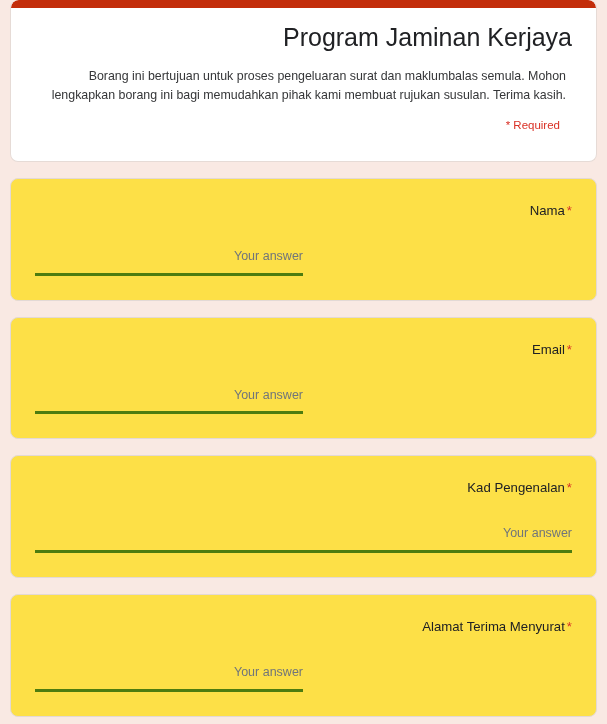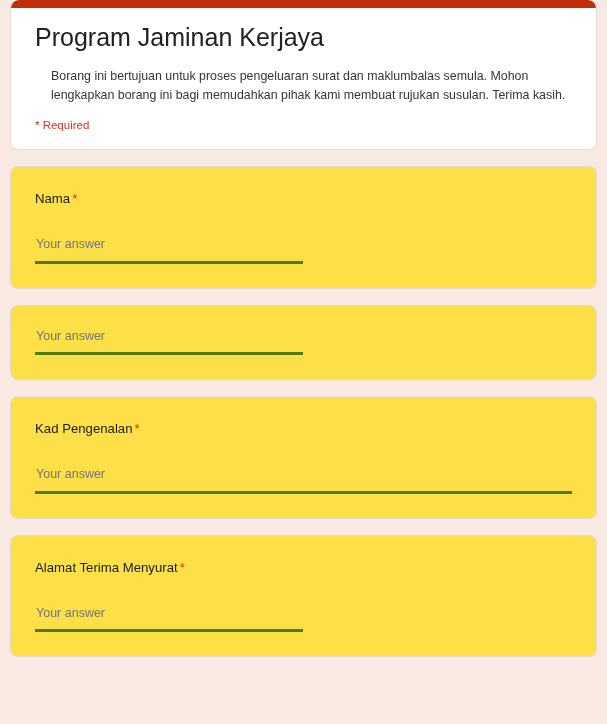--- a/index.html
+++ b/index.html
@@ -1,16 +1,16 @@
 <!DOCTYPE html>
 <html><head>
 <meta charset="utf-8">
 <title>Program Jaminan Kerjaya</title>
 <style>
-  * { box-sizing: border-box; }
+  * { box-sizing: border-box; text-align: right; }
   html, body {
     margin: 0;
     padding: 0;
   }
   body {
     width: 607px;
     height: 724px;
     background: #f9e9e3;
     font-family: "Liberation Sans", sans-serif;
     overflow: hidden;
@@ -55,21 +55,21 @@
     font-size: 12.4px;
     line-height: 1.52;
     color: #353638;
     margin: 0 0 14px 16px;
     max-width: 515px;
     font-weight: 400;
   }
   .required-note {
     font-size: 11.5px;
     color: #d93025;
-    margin: 0;
+    margin: 12px;
   }
 
   
   .question-card {
     background: #fde047;
     border: 1px solid #e3d9d5;
     border-radius: 8px;
     margin-top: 16px;
     padding: 22px 24px 24px 24px;
   }
@@ -125,20 +125,23 @@
   <section class="question-card">
     <div class="question-title">
       <span>Nama</span><span class="asterisk">*</span>
     </div>
     <div class="answer-row">
       <input class="answer-input" type="text" placeholder="Your answer" style="">
     </div>
   </section>
 
   <section class="question-card">
+    <div class="question-title">
+      <span>Email</span><span class="asterisk">*</span>
+    </div>
     <div class="answer-row">
       <input class="answer-input" type="text" placeholder="Your answer" style="">
     </div>
   </section>
 
   <section class="question-card">
     <div class="question-title">
       <span>Kad Pengenalan</span><span class="asterisk">*</span>
     </div>
     <div class="answer-row">

